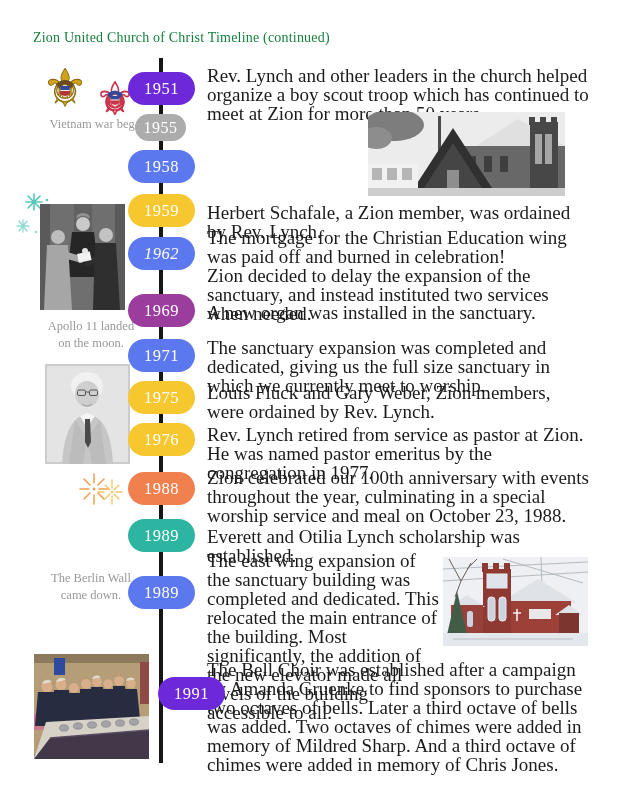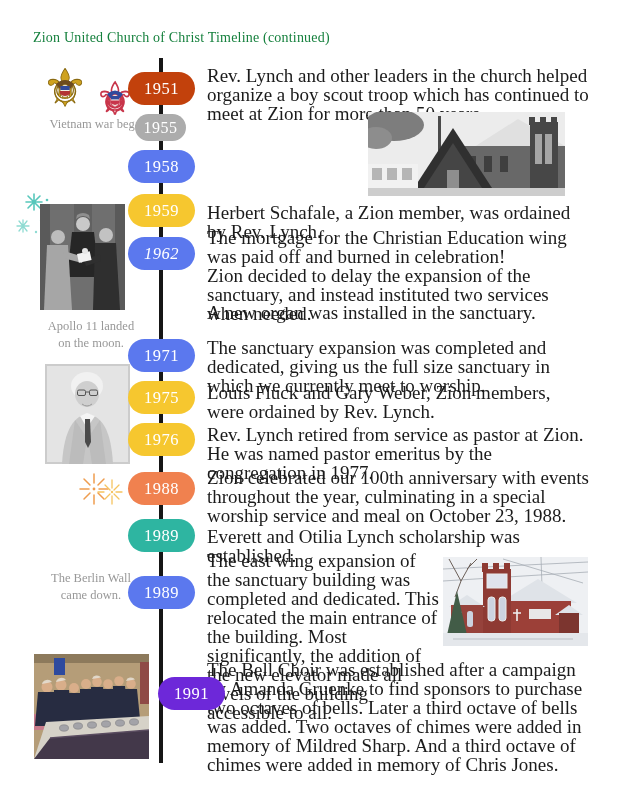--- a/index.html
+++ b/index.html
@@ -51,25 +51,26 @@
 </style>
 </head>
 <body>
 
 <div class="page">
 
   <h1 class="title">Zion United Church of Christ Timeline (continued)</h1>
 
   <div class="axis"></div>
 
-  <div class="pill p0" style="background: #c2410c; text-align: right;">1951</div>
+  <div class="pill p0" style="background: #6d28d9; text-align: right;">1951</div>
   <div class="pill p1" style="background: rgb(172, 172, 172);">1955</div>
   <div class="pill p2" style="background: rgb(91, 120, 238);">1958</div>
   <div class="pill p3" style="background: rgb(246, 199, 47);">1959</div>
   <div class="pill p4" style="background: rgb(91, 120, 238); font-style: italic;">1962</div>
+  <div class="pill p5" style="background: rgb(154, 61, 156);">1969</div>
   <div class="pill p6" style="background: rgb(91, 120, 238);">1971</div>
   <div class="pill p7" style="background: rgb(246, 199, 47);">1975</div>
   <div class="pill p8" style="background: rgb(246, 199, 47);">1976</div>
   <div class="pill p9" style="background: rgb(240, 129, 79);">1988</div>
   <div class="pill p10" style="background: rgb(46, 181, 161);">1989</div>
   <div class="pill p11" style="background: rgb(91, 120, 238);">1989</div>
   <div class="pill p12" style="background: #6d28d9; margin-left: 30px;">1991</div>
 
   <div class="txt t0">Rev. Lynch and other leaders in the church helped organize a boy scout troop which has continued to meet at Zion for more than 50 years.</div>
   <div class="txt t3">Herbert Schafale, a Zion member, was ordained by Rev. Lynch.</div>

